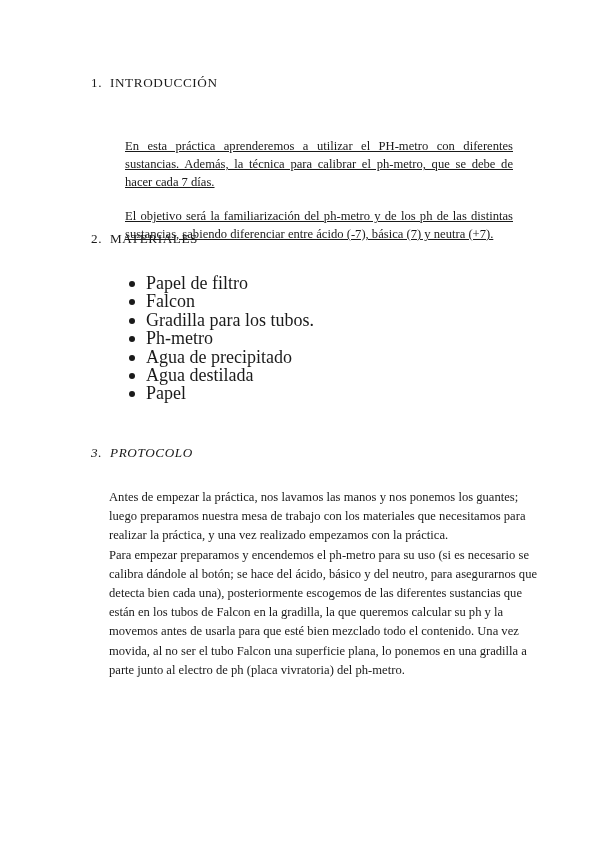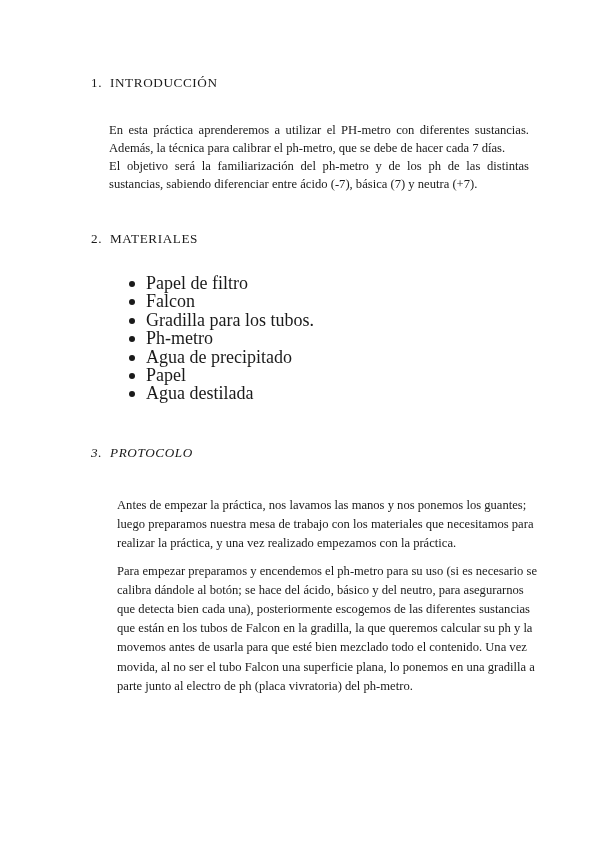--- a/index.html
+++ b/index.html
@@ -40,31 +40,31 @@
     .para {
       position: absolute;
       left: 109px;
       width: 420px;
       font-size: 12.6px;
       line-height: 18px;
       text-align: justify;
       margin: 0;
     }
     .intro { top: 121px; }
-    .intro p { margin: 0; }
+    .intro p { margin: 16px; text-decoration: underline; }
 
     .protocol {
       position: absolute;
       left: 109px;
       width: 440px;
       font-size: 12.6px;
       line-height: 19.2px;
       margin: 0;
     }
-    .protocol p { margin: 8px; }
+    .protocol p { margin: 0; }
     .p1 { top: 488px; }
 
     .mat-list {
       position: absolute;
       left: 126px;
       top: 274px;
       margin: 0;
       padding: 0;
       list-style: none;
       font-size: 18px;
@@ -100,22 +100,22 @@
 
   <div class="heading h2">
     <span class="num">2.</span><span>MATERIALES</span>
   </div>
   <ul class="mat-list">
     <li><span class="bullet"></span><span>Papel de filtro</span></li>
     <li><span class="bullet"></span><span>Falcon</span></li>
     <li><span class="bullet"></span><span>Gradilla para los tubos.</span></li>
     <li><span class="bullet"></span><span>Ph-metro</span></li>
     <li><span class="bullet"></span><span>Agua de precipitado</span></li>
+    <li><span class="bullet"></span><span>Agua destilada</span></li>
     <li><span class="bullet"></span><span>Papel</span></li>
-    <li><span class="bullet"></span><span>Agua destilada</span></li>
   </ul>
 
   <div class="heading h3">
     <span class="num">3.</span><span>PROTOCOLO</span>
   </div>
   <div class="protocol p1">
     <p>Antes de empezar la práctica, nos lavamos las manos y nos ponemos los guantes; luego preparamos nuestra mesa de trabajo con los materiales que necesitamos para realizar la práctica, y una vez realizado empezamos con la práctica.</p>
     <p>Para empezar preparamos y encendemos  el ph-metro para su uso (si es necesario se calibra dándole al botón; se hace del ácido, básico y del neutro, para asegurarnos que detecta bien cada una), posteriormente escogemos de las diferentes sustancias que están en los tubos de Falcon en la gradilla, la que queremos calcular su ph y la movemos antes de usarla para que esté bien mezclado todo el contenido. Una vez movida, al no ser el tubo Falcon una superficie plana, lo ponemos en una gradilla a parte junto al electro de ph (placa vivratoria) del ph-metro.</p>
   </div>
 

